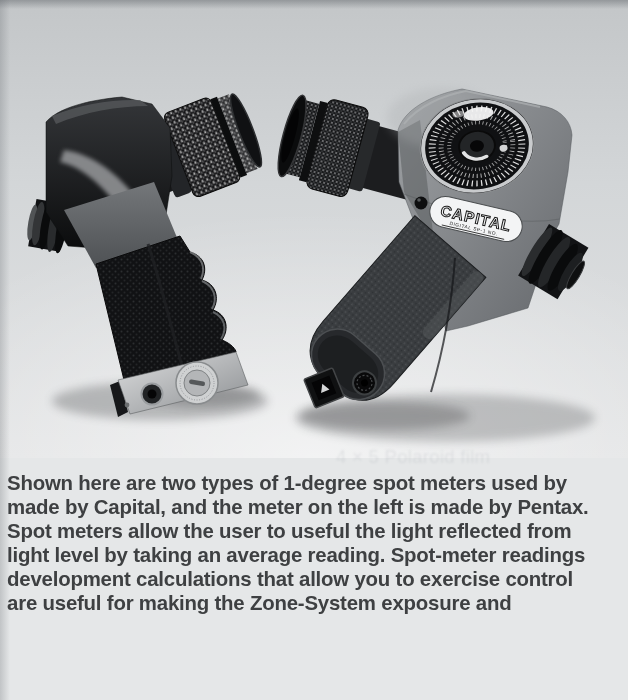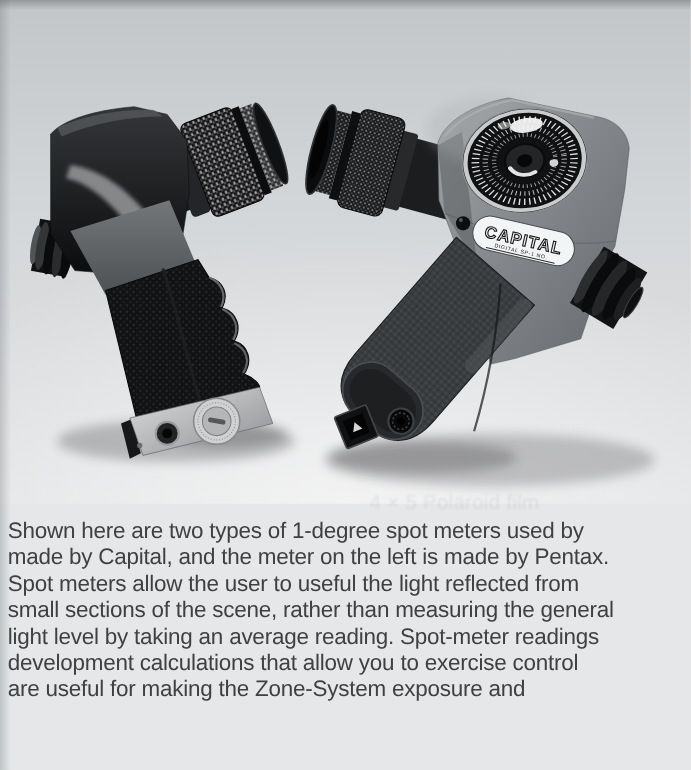--- a/index.html
+++ b/index.html
@@ -35,21 +35,21 @@
   .ghost{ 
     position:absolute;left:336px;top:446px;width:280px;height:20px;
     color:#7d8590;font-size:18.5px;letter-spacing:.3px;
     opacity:.14;filter:blur(1.1px);white-space:nowrap;z-index:4;
   }
   .caption{
     padding:13px 8px 0 7px;
     color:var(--caption-text);
     font-size:20.4px;line-height:24px;letter-spacing:-0.2px;
   }
-  .caption p{margin:0;white-space:nowrap;}
+  .caption p{margin:0;white-space:nowrap;font-weight:bold;}
   svg text{font-family:"Liberation Sans", sans-serif;}
 </style>
 </head>
 <body>
 
 <div class="page">
 
   <figure class="photo">
     <svg width="628" height="458" viewBox="0 0 628 458">
       <defs>
@@ -243,19 +243,18 @@
       </g>
     </svg>
   </figure>
 
   <div class="ghost">4 × 5 Polaroid film</div>
 
   <div class="caption">
     <p>Shown here are two types of 1-degree spot meters used by</p>
     <p>made by Capital, and the meter on the left is made by Pentax.</p>
     <p>Spot meters allow the user to useful the light reflected from</p>
-    <p>small sections of the scene, rather than measuring the general</p>
     <p>light level by taking an average reading. Spot-meter readings</p>
     <p>development calculations that allow you to exercise control</p>
     <p>are useful for making the Zone-System exposure and</p>
   </div>
 
 </div>
 
 </body></html>

